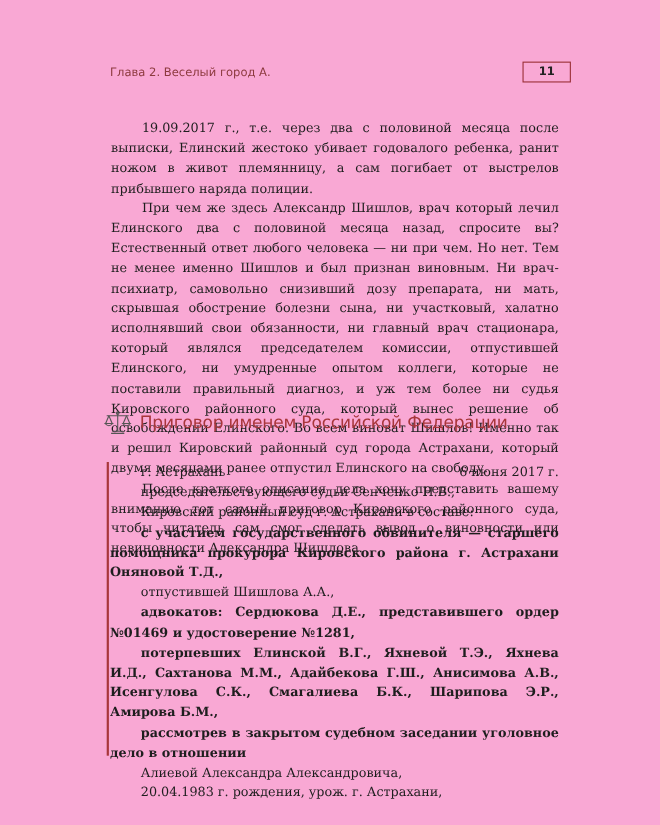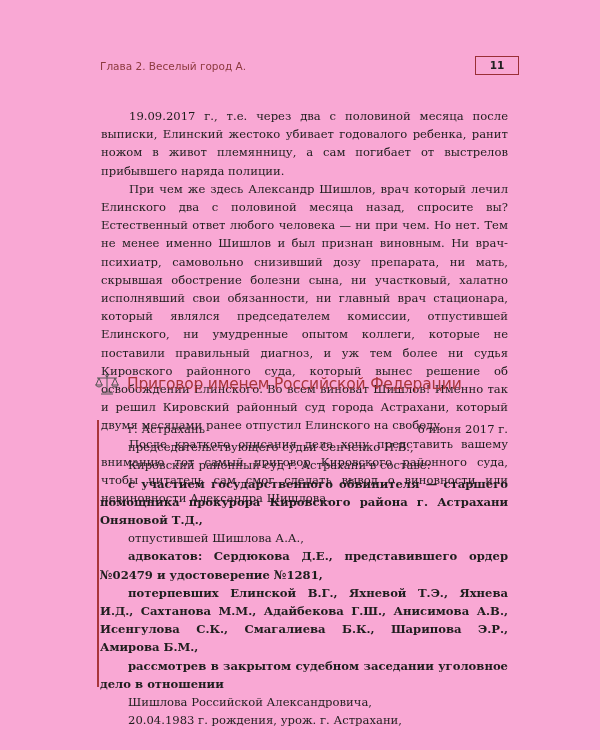--- a/index.html
+++ b/index.html
@@ -74,20 +74,20 @@
 
   <div class="body-text" id="verdict">
     <div class="row">
       <span>г. Астрахань</span>
       <span>6 июня 2017 г.</span>
     </div>
     <p class="plain">председательствующего судьи Сенченко Н.В.,</p>
     <p class="plain">Кировский районный суд г. Астрахани в составе:</p>
     <p class="hang" style="text-indent:28px;">с участием государственного обвинителя — старшего помощника прокурора Кировского района г. Астрахани Оняновой Т.Д.,</p>
     <p class="plain">отпустившей Шишлова А.А.,</p>
-    <p class="hang" style="text-indent:28px;">адвокатов: Сердюкова Д.Е., представившего ордер №02479 и удостоверение №1281,</p>
+    <p class="hang" style="text-indent:28px;">адвокатов: Сердюкова Д.Е., представившего ордер №01469 и удостоверение №1281,</p>
     <p class="hang" style="text-indent:28px;">потерпевших Елинской В.Г., Яхневой Т.Э., Яхнева И.Д., Сахтанова М.М., Адайбекова Г.Ш., Анисимова А.В., Исенгулова С.К., Смагалиева Б.К., Шарипова Э.Р., Амирова Б.М.,</p>
     <p class="hang" style="text-indent:28px;">рассмотрев в закрытом судебном заседании уголовное дело в отношении</p>
-    <p class="plain">Шишлова Российской Александровича,</p>
+    <p class="plain">Алиевой Александра Александровича,</p>
     <p class="plain">20.04.1983 г. рождения, урож. г. Астрахани,</p>
   </div>
 
 </div>
 
 </body></html>

